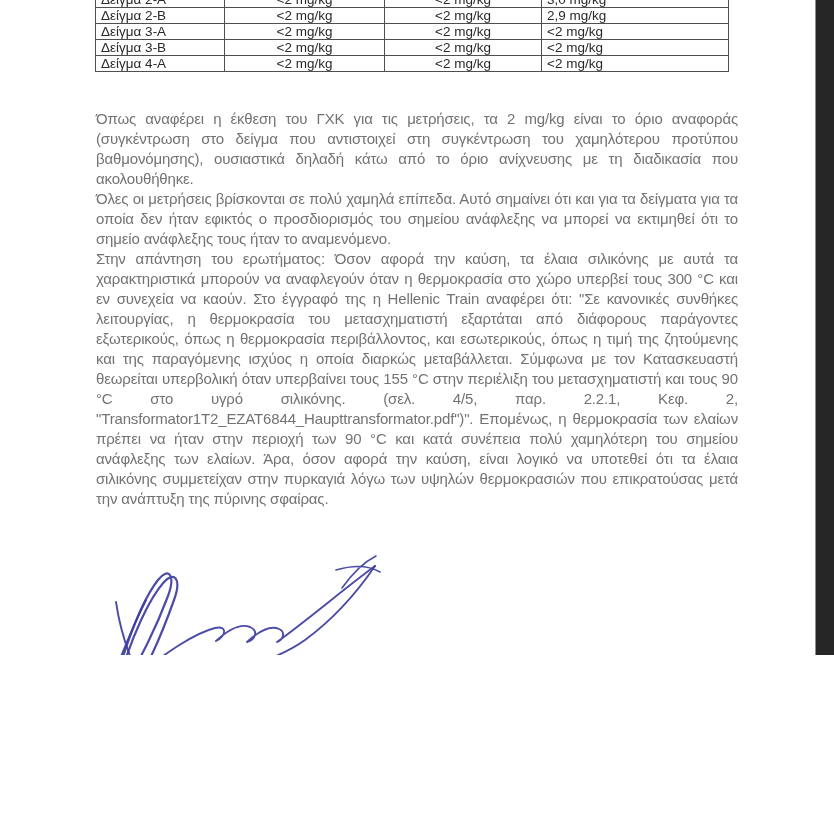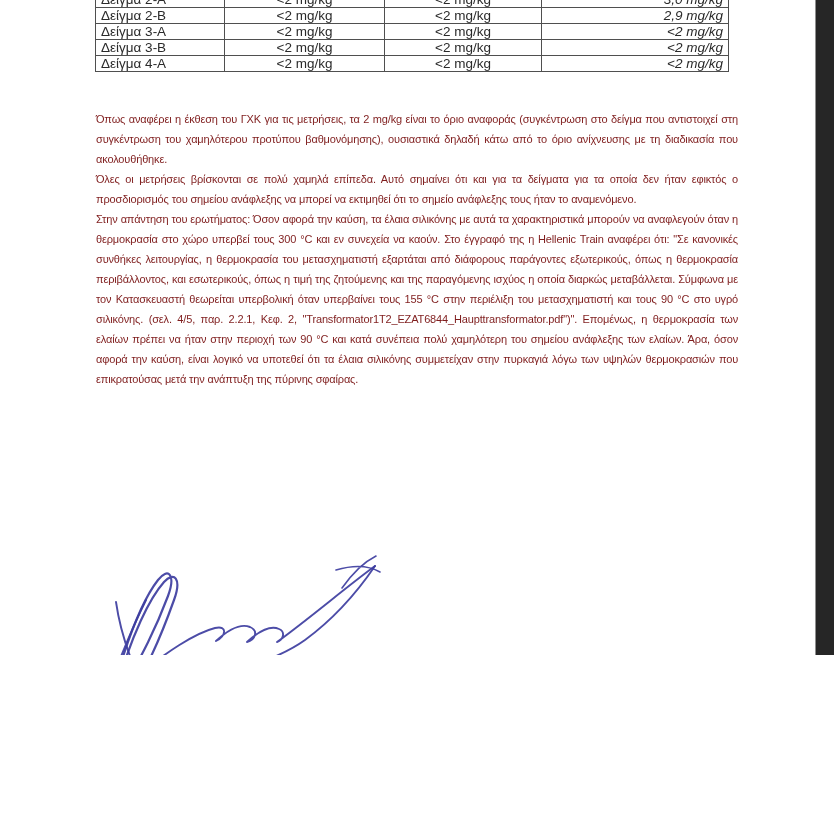--- a/index.html
+++ b/index.html
@@ -21,26 +21,26 @@
   }
   table.results td{
     border:1px solid #4f4f4f;
     height:15px;line-height:15px;
     padding:0 5px;
     white-space:nowrap;overflow:hidden;
   }
   table.results td.sample{width:118px;text-align:left;}
   table.results td.v1{width:149px;text-align:center;}
   table.results td.v2{width:146px;text-align:center;}
-  table.results td.v3{width:176px;text-align:right;font-style:italic;}
+  table.results td.v3{width:176px;text-align:left;}
 
   
   .body-text{
     position:absolute;left:96px;top:109px;width:642px;
-    font-size:11px;line-height:20px;color:#7f1d1d;
+    font-size:15px;line-height:20px;color:#737373;
     letter-spacing:-0.15px;
   }
   .body-text p{margin:0;text-align:justify;}
 
   
   .signature-svg{position:absolute;left:70px;top:548px;}
   .signature-svg path{fill:none;stroke:#3d3da0;stroke-linecap:round;stroke-linejoin:round;opacity:.92;}
   .sig-thick{stroke-width:2.2px;}
   .sig-mid{stroke-width:1.9px;}
   .sig-thin{stroke-width:1.6px;}

